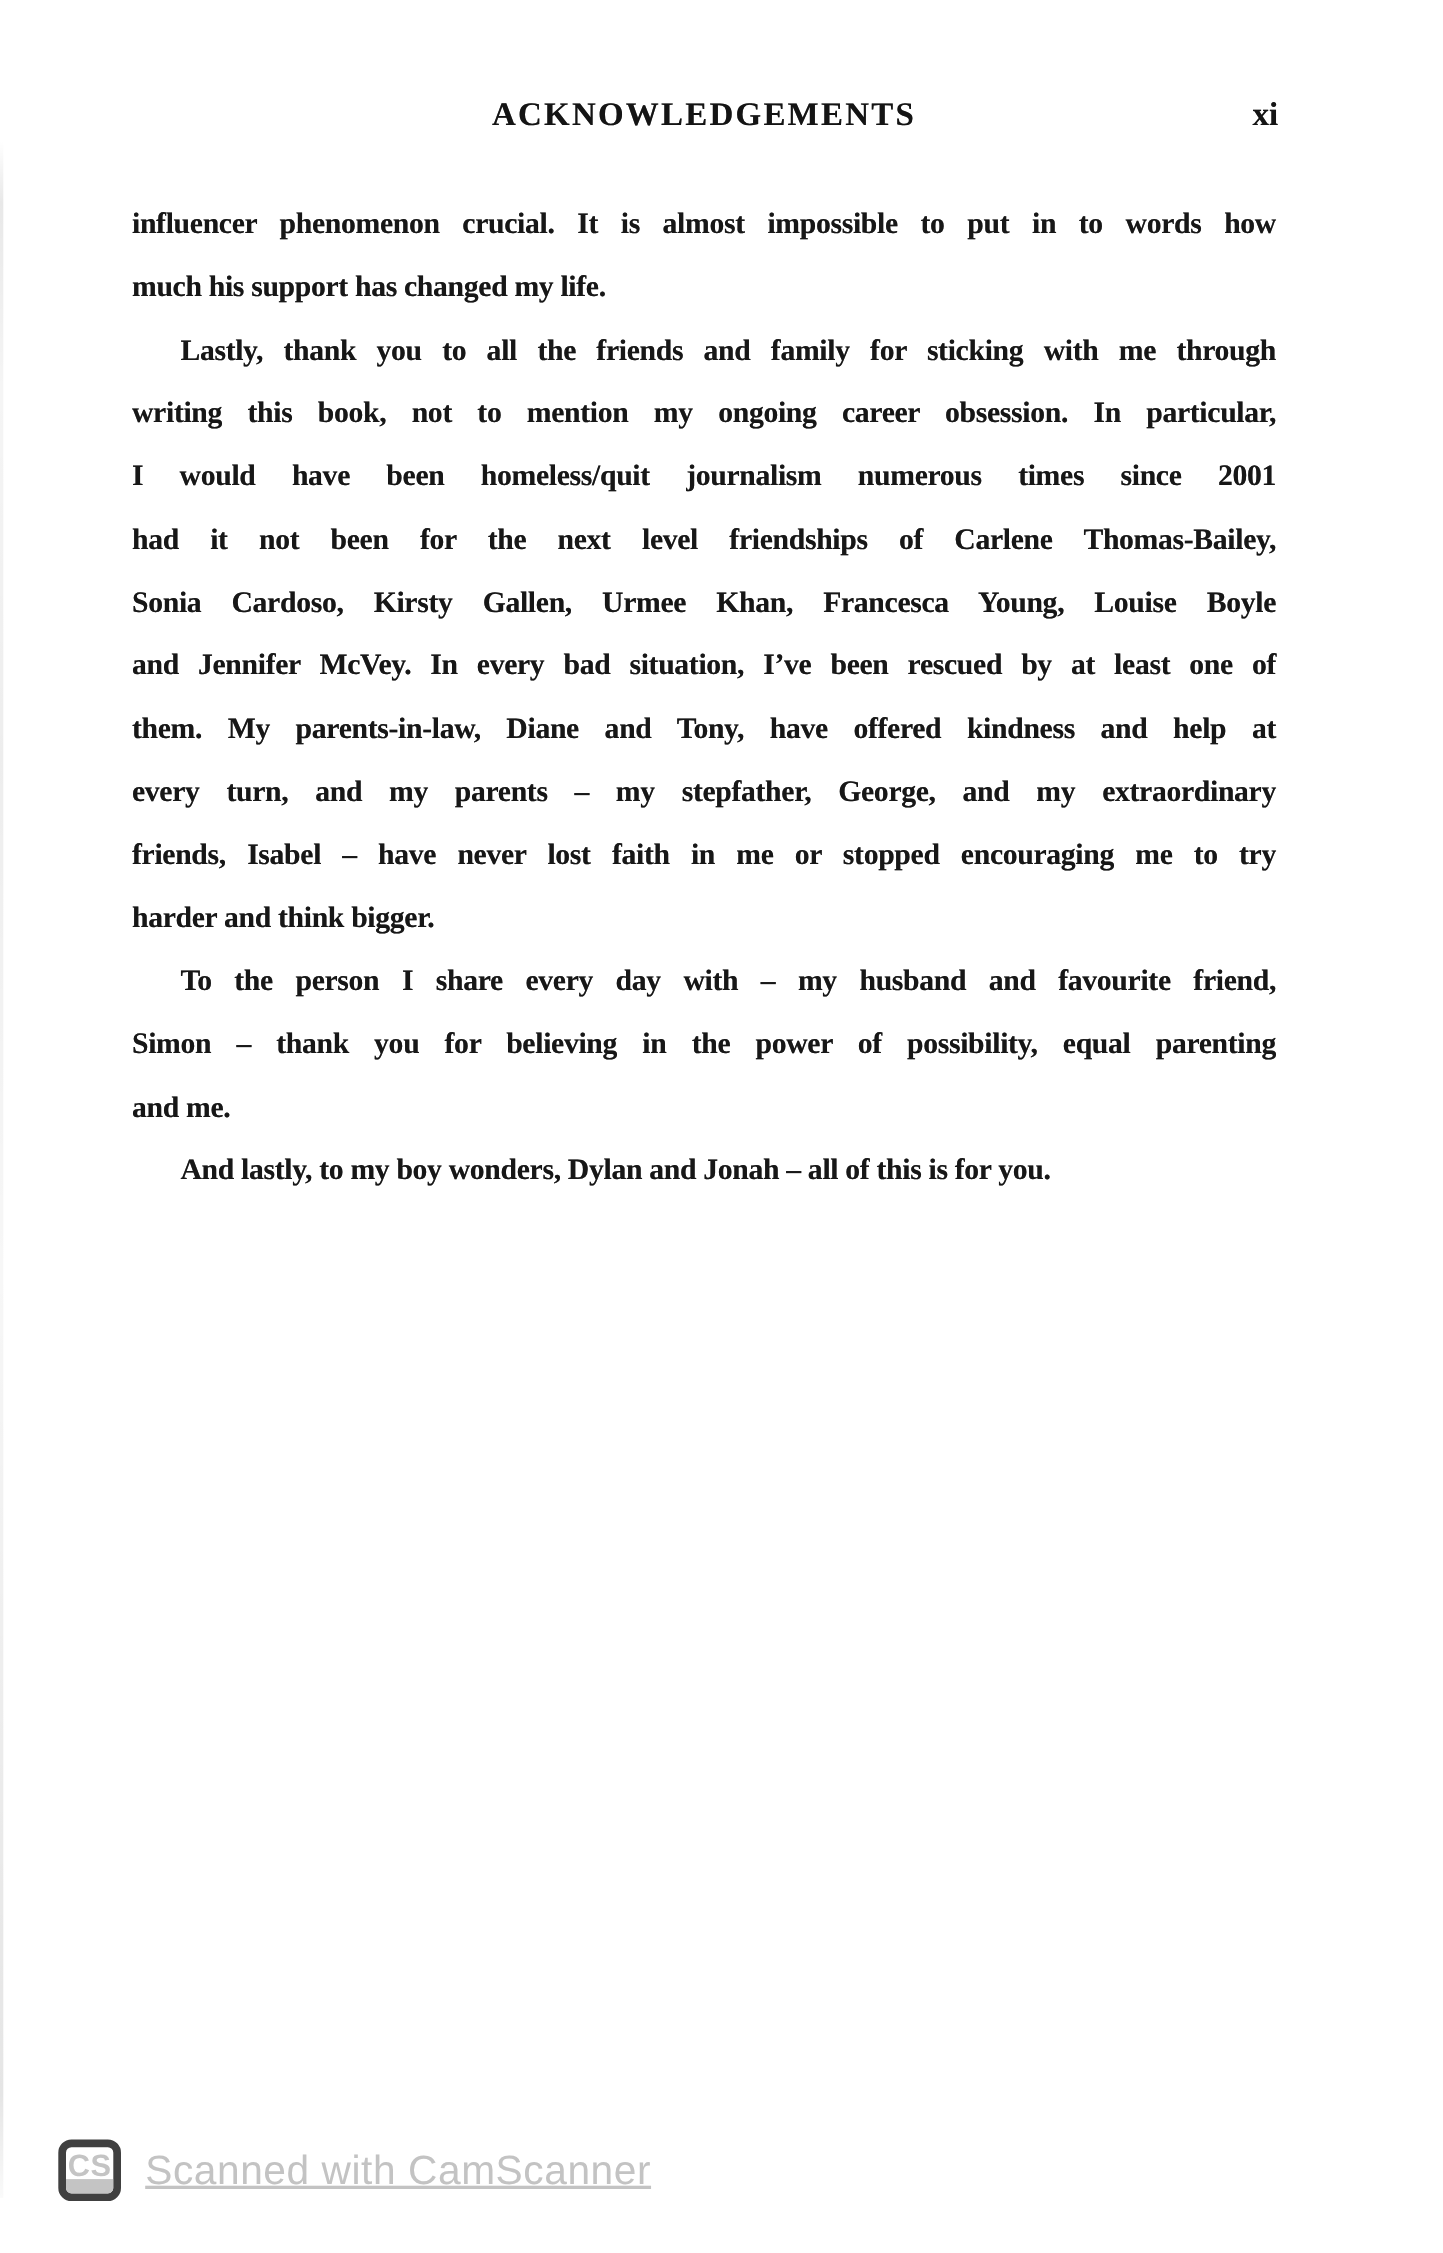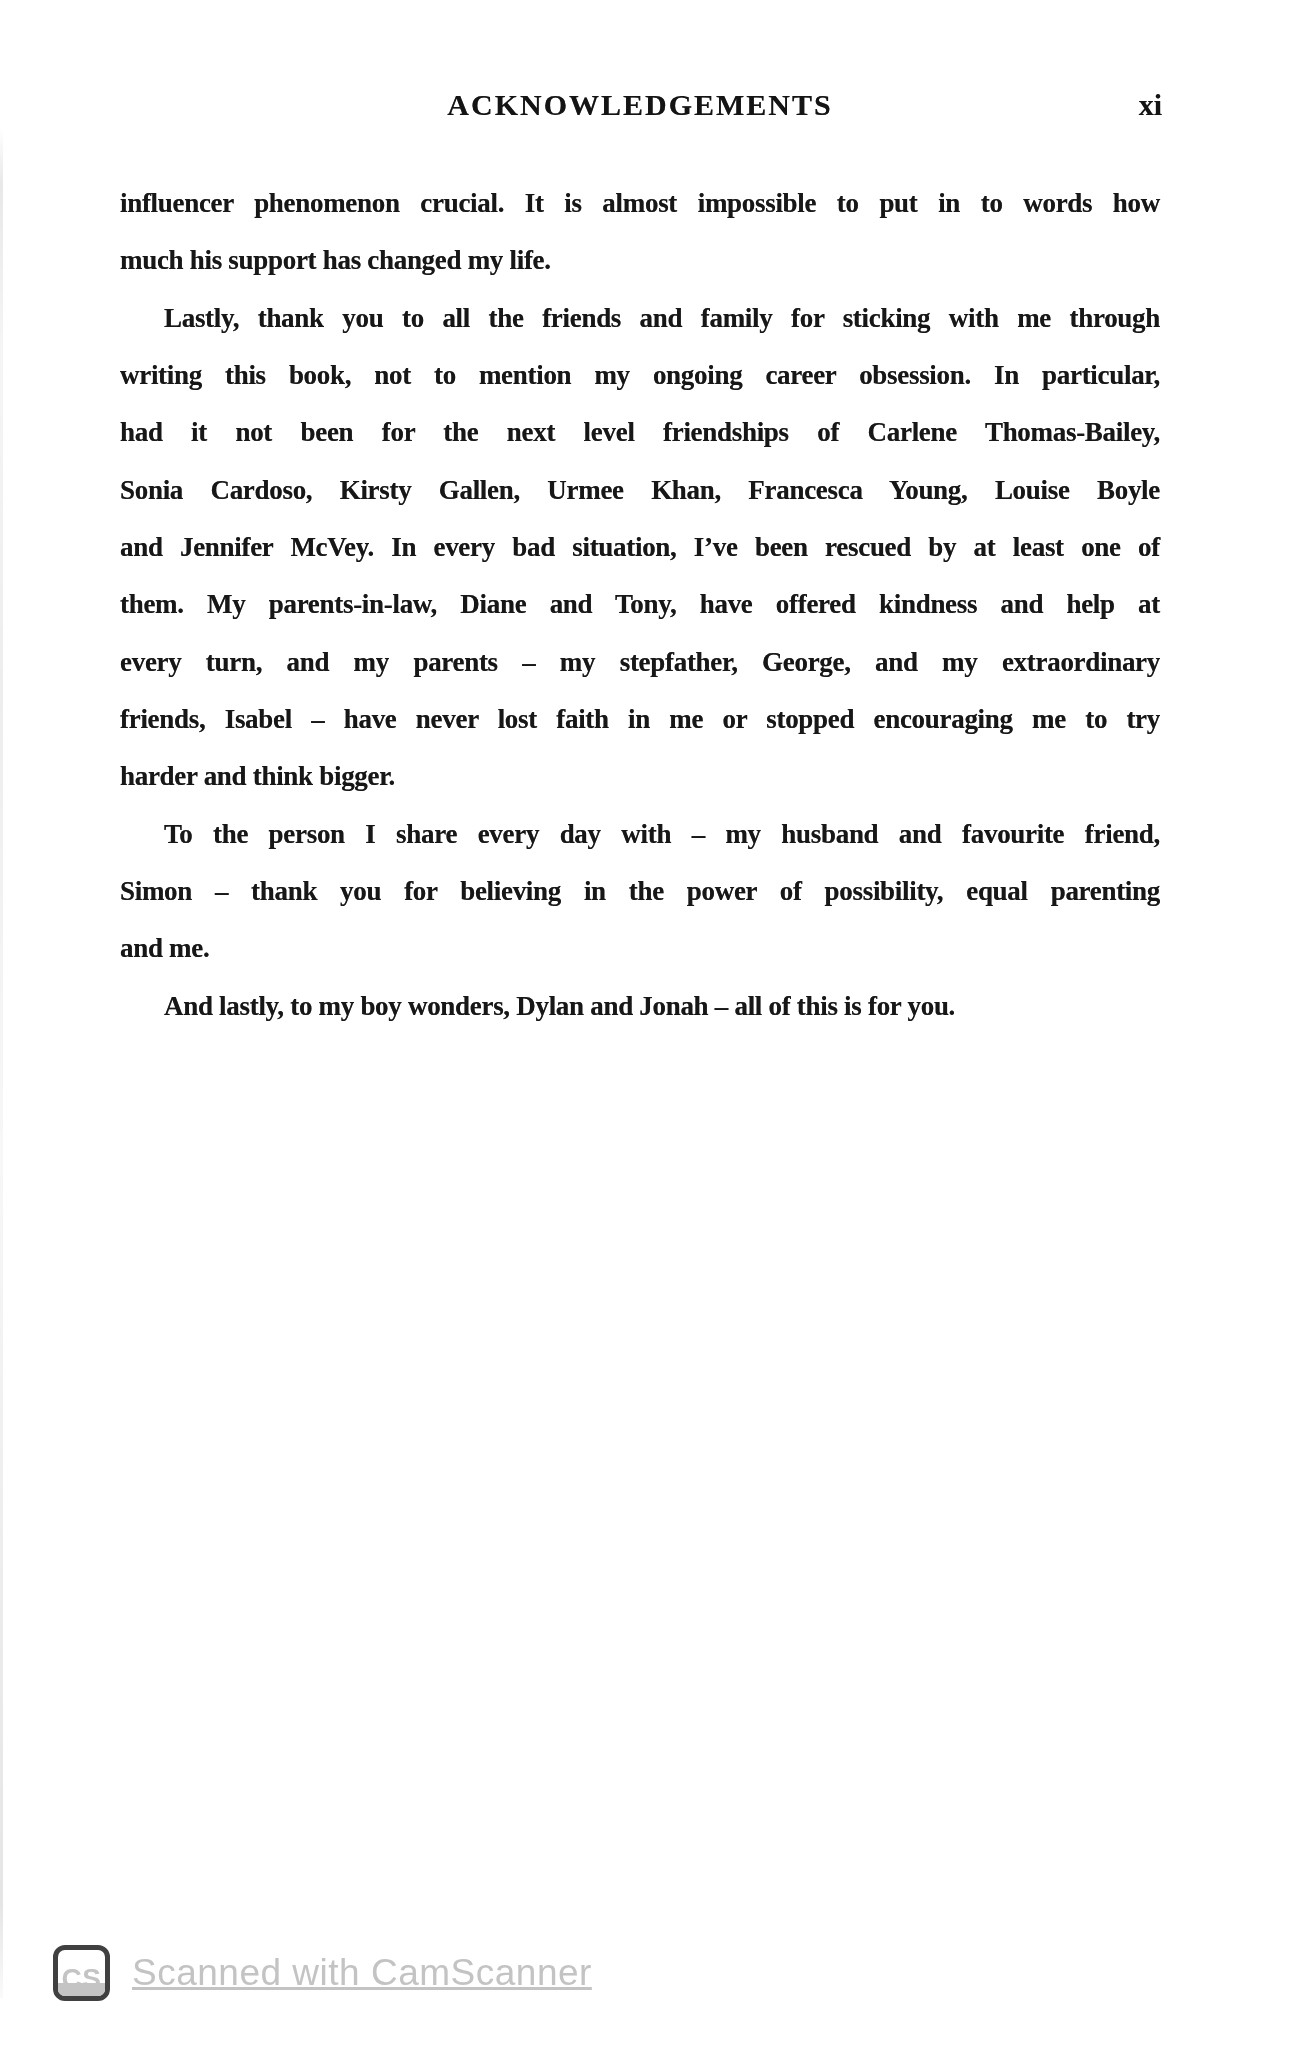--- a/index.html
+++ b/index.html
@@ -70,27 +70,27 @@
     position: absolute;
     left: 53px; top: 1944px; height: 58px;
     display: flex;
     align-items: center;
     gap: 22px;
   }
   .cs-icon {
     position: relative;
     box-sizing: border-box;
     width: 57px; height: 56px;
-    border: 5px solid #404040;
+    border: 7px solid #404040;
     border-radius: 12px;
     overflow: hidden;
     background: #ffffff;
     display: flex;
     justify-content: center;
-    align-items: flex-end;
+    align-items: flex-start;
     flex: 0 0 auto;
   }
   .cs-letters {
     font-family: "Liberation Sans", sans-serif;
     font-weight: 700;
     font-size: 28px;
     line-height: 34px;
     letter-spacing: 0.5px;
     color: #c4c4c4;
   }
@@ -117,20 +117,21 @@
   <div class="edge-line"></div>
 
   <div class="head-title">ACKNOWLEDGEMENTS</div>
   <div class="page-number">xi</div>
 
   <div class="body-block">
     <div class="line">influencer phenomenon crucial. It is almost impossible to put in to words how</div>
     <div class="line end">much his support has changed my life.</div>
     <div class="line indent">Lastly, thank you to all the friends and family for sticking with me through</div>
     <div class="line">writing this book, not to mention my ongoing career obsession. In particular,</div>
+    <div class="line">I would have been homeless/quit journalism numerous times since 2001</div>
     <div class="line">had it not been for the next level friendships of Carlene Thomas-Bailey,</div>
     <div class="line">Sonia Cardoso, Kirsty Gallen, Urmee Khan, Francesca Young, Louise Boyle</div>
     <div class="line">and Jennifer McVey. In every bad situation, I’ve been rescued by at least one of</div>
     <div class="line">them. My parents-in-law, Diane and Tony, have offered kindness and help at</div>
     <div class="line">every turn, and my parents – my stepfather, George, and my extraordinary</div>
     <div class="line">friends, Isabel – have never lost faith in me or stopped encouraging me to try</div>
     <div class="line end">harder and think bigger.</div>
     <div class="line indent">To the person I share every day with – my husband and favourite friend,</div>
     <div class="line">Simon – thank you for believing in the power of possibility, equal parenting</div>
     <div class="line end">and me.</div>

